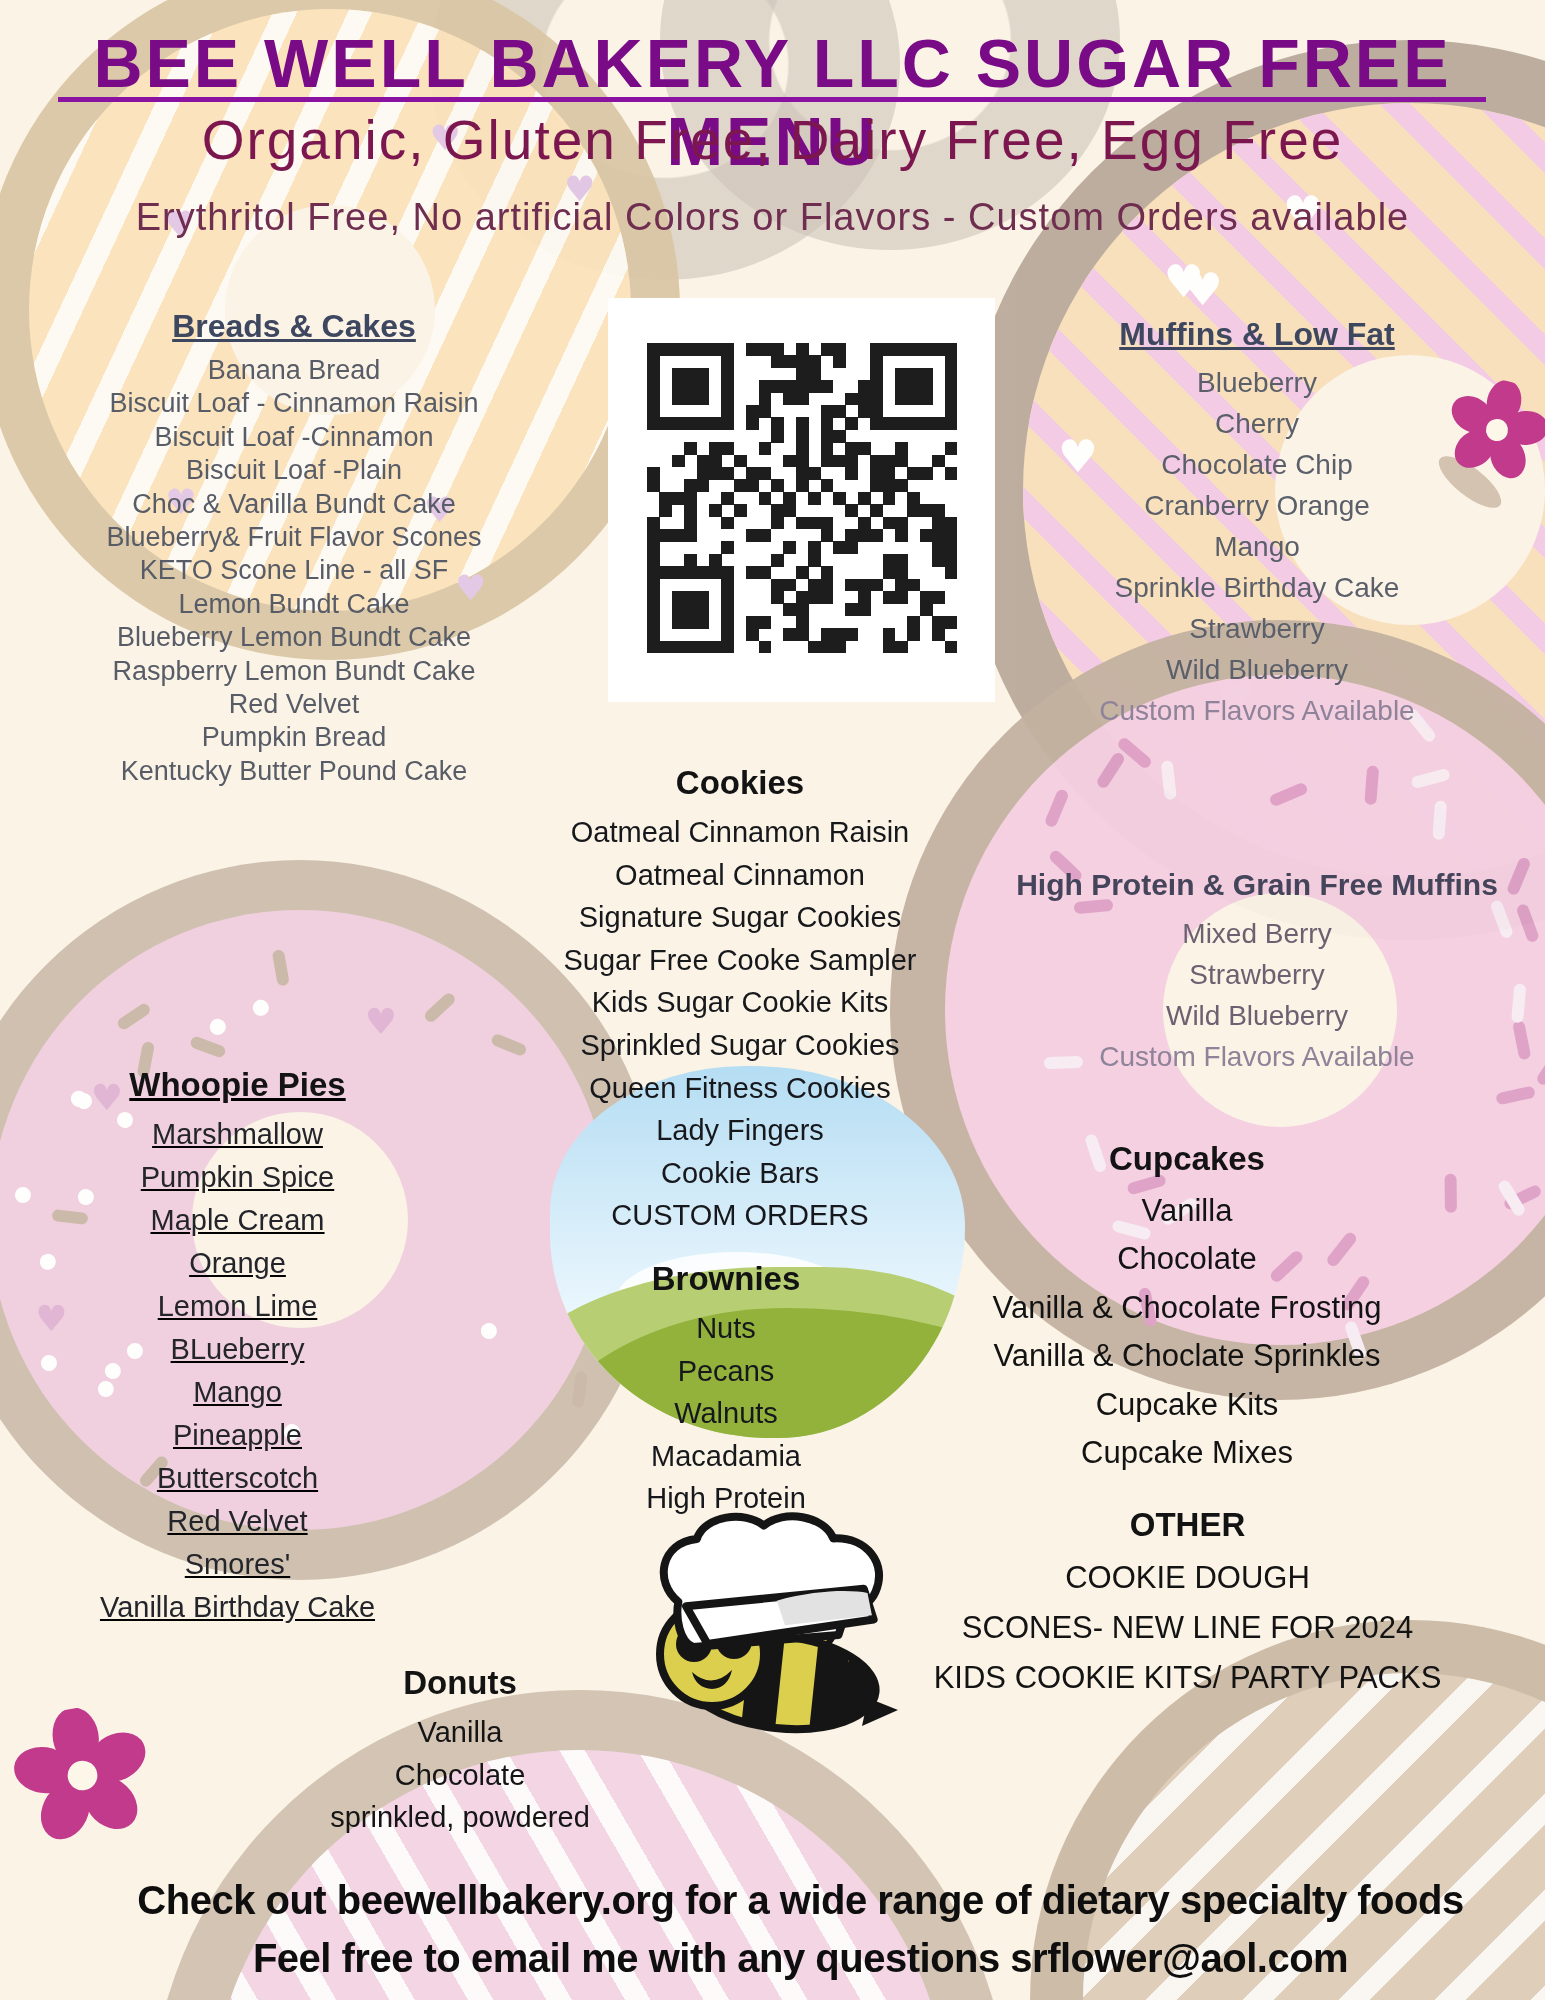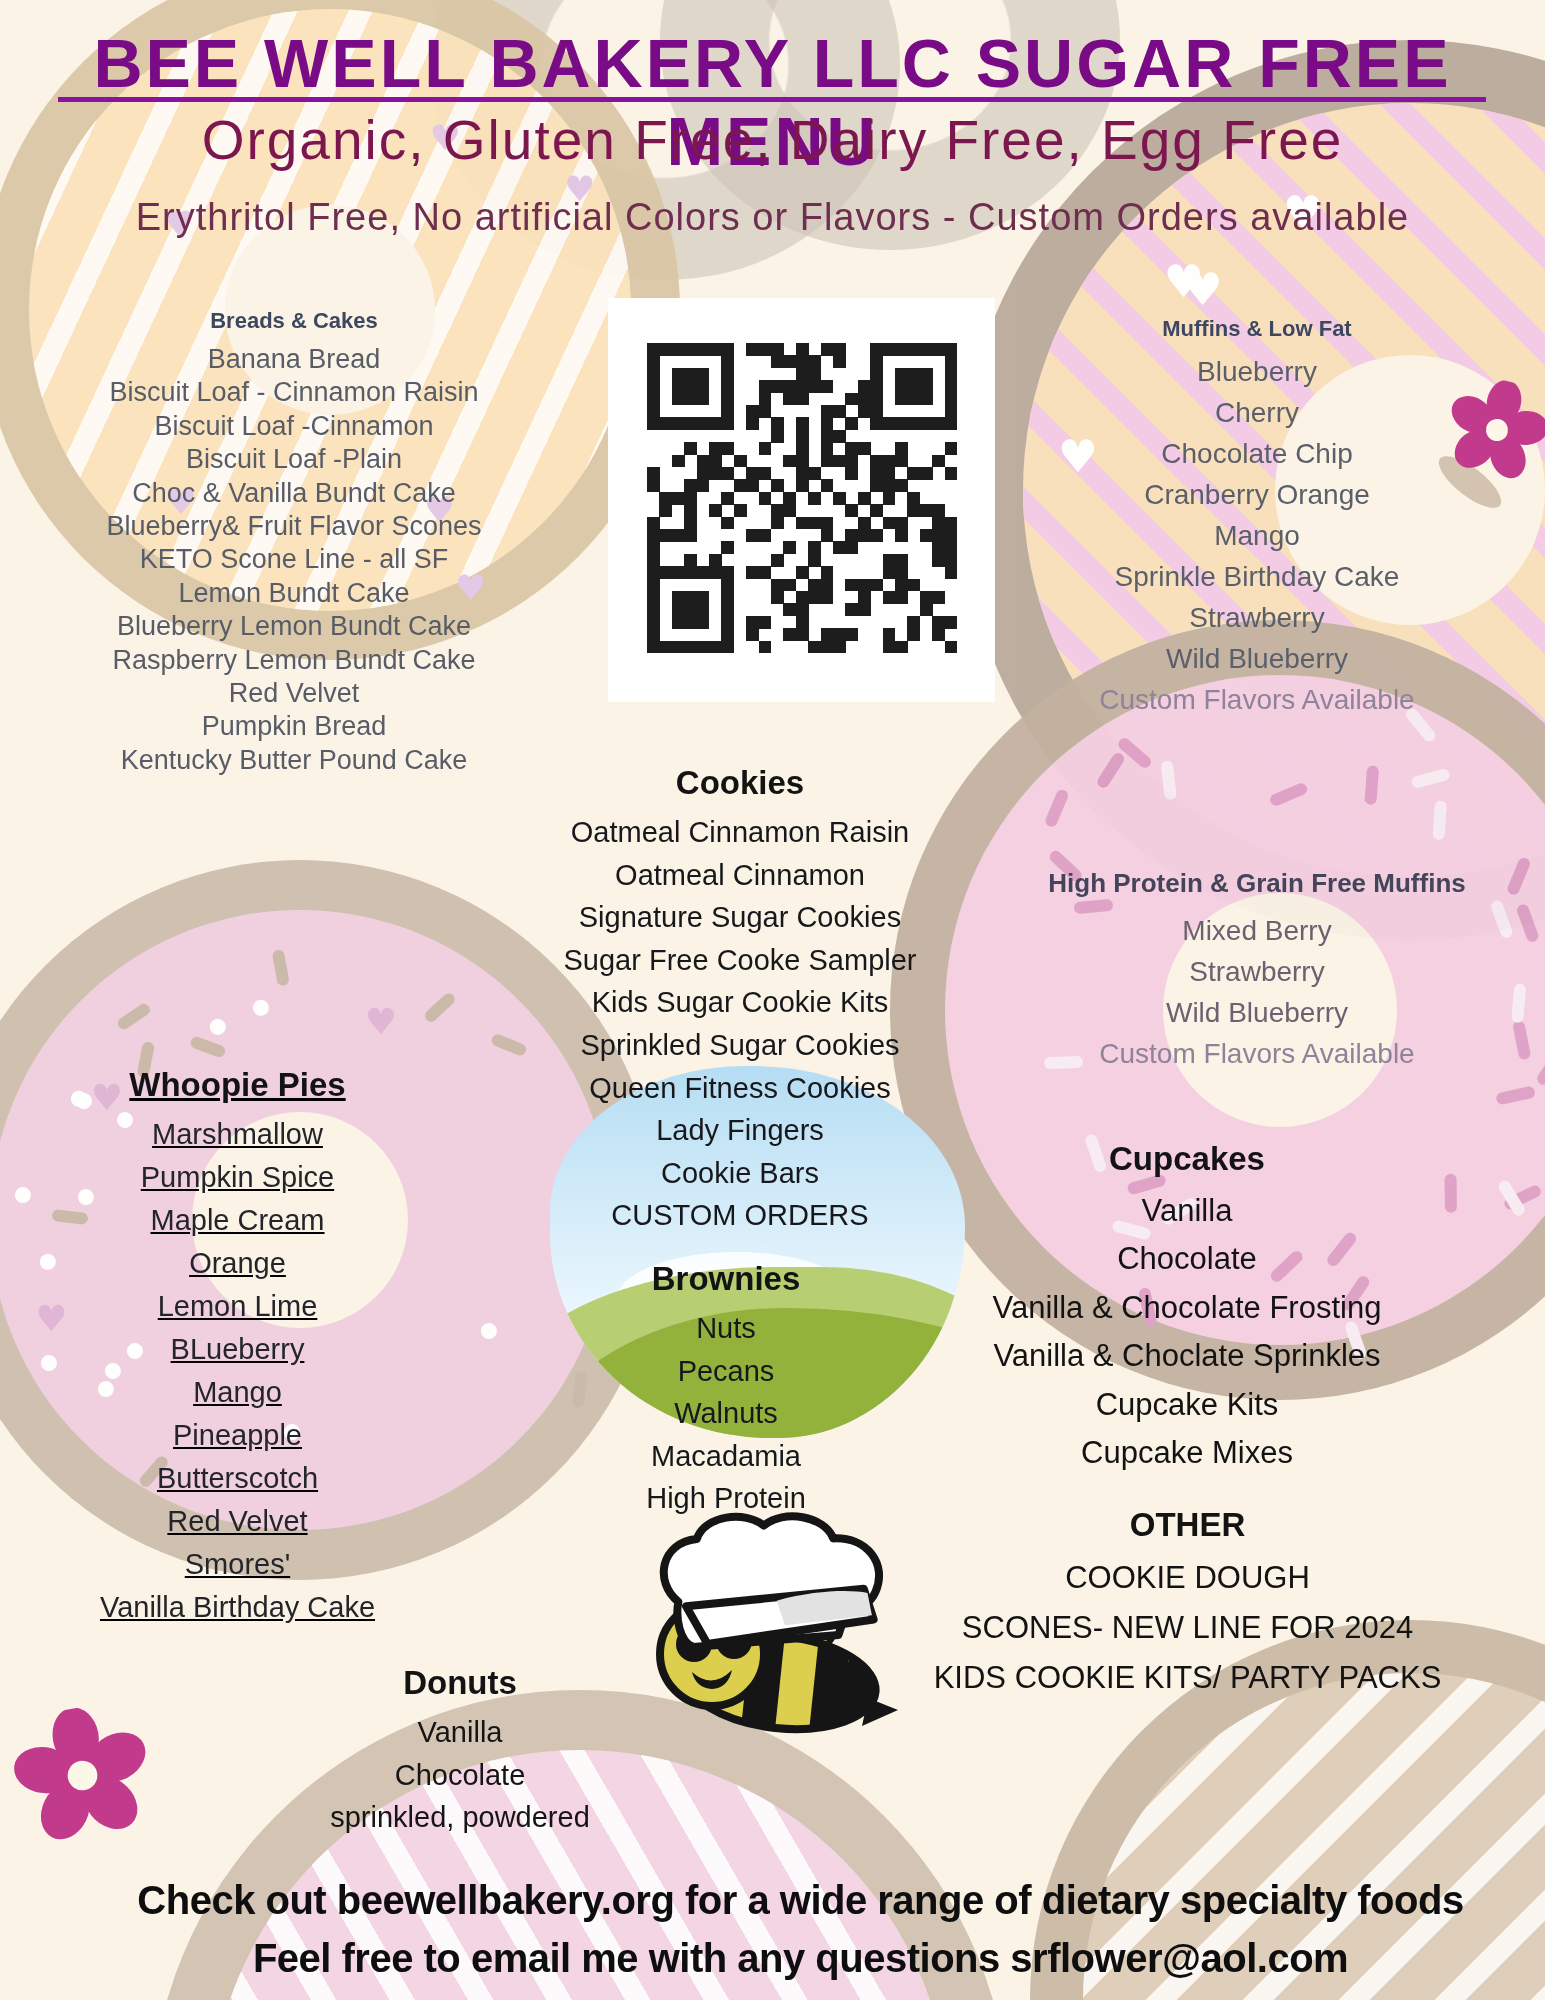--- a/index.html
+++ b/index.html
@@ -31,23 +31,23 @@
   .title{position:absolute;left:0;top:24px;width:1545px;text-align:center;z-index:2;
         font-size:68px;font-weight:bold;letter-spacing:3px;color:#7a0b86;}
   .title-underline{position:absolute;left:58px;top:97px;width:1428px;height:5px;background:#8a12a0;z-index:2;}
   .sub1{position:absolute;left:0;top:108px;width:1545px;text-align:center;z-index:2;
         font-size:55px;color:#7c164f;letter-spacing:2px;}
   .sub2{position:absolute;left:0;top:196px;width:1545px;text-align:center;z-index:2;
         font-size:38px;color:#6f2d50;letter-spacing:1px;}
   
   .sec{position:absolute;text-align:center;z-index:2;}
   .heading{font-weight:bold;margin-bottom:9px;}
-  .h-slate{color:#3e4760;font-size:22px;}
+  .h-slate{color:#3e4760;font-size:32px;text-decoration:underline;}
   .h-black{color:#131313;font-size:33px;}
-  .h-protein{color:#44445a;font-size:26px;margin-bottom:11px;}
+  .h-protein{color:#44445a;font-size:30px;margin-bottom:11px;}
   .l-breads div{font-size:27px;line-height:33.4px;color:#575c67;}
   .l-muffins div{font-size:28px;line-height:41px;color:#5a5f6a;}
   .l-protein div{font-size:28px;line-height:41px;color:#6c6170;}
   .l-whoopie div{font-size:29px;line-height:43px;color:#23252a;}
   .l-cookies div{font-size:29px;line-height:42.6px;color:#17181c;}
   .l-brownies div{font-size:29px;line-height:42.5px;color:#17181c;}
   .l-donuts div{font-size:29px;line-height:42.5px;color:#151515;}
   .l-cup div{font-size:31px;line-height:48.4px;color:#131313;}
   .l-other div{font-size:31px;line-height:50px;color:#131313;}
   .muted-last div:last-child{color:#8e8399;}

